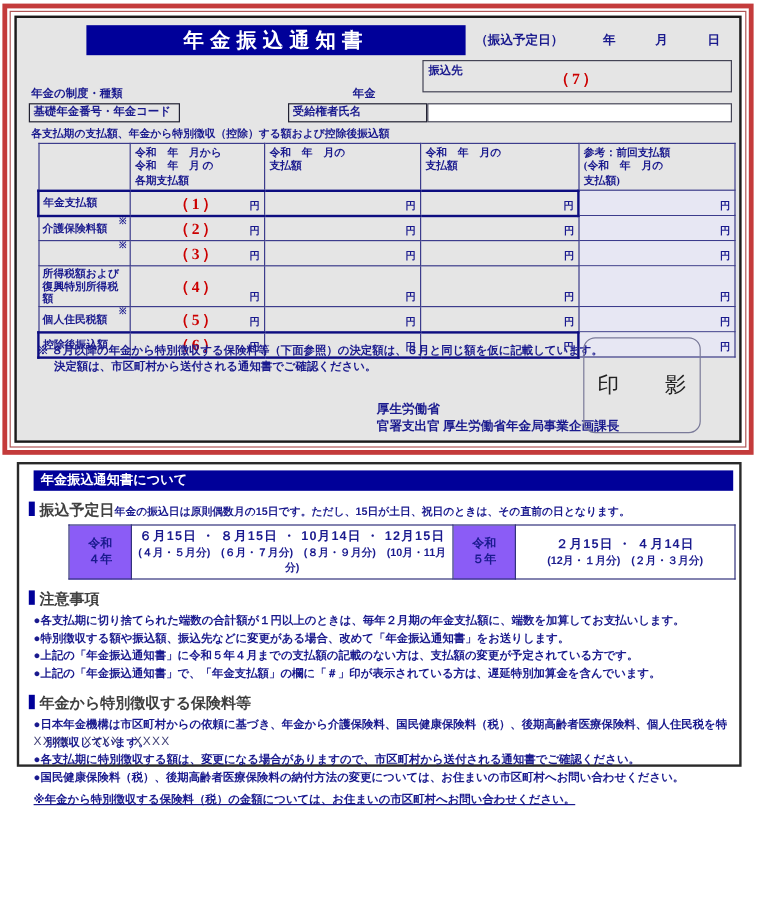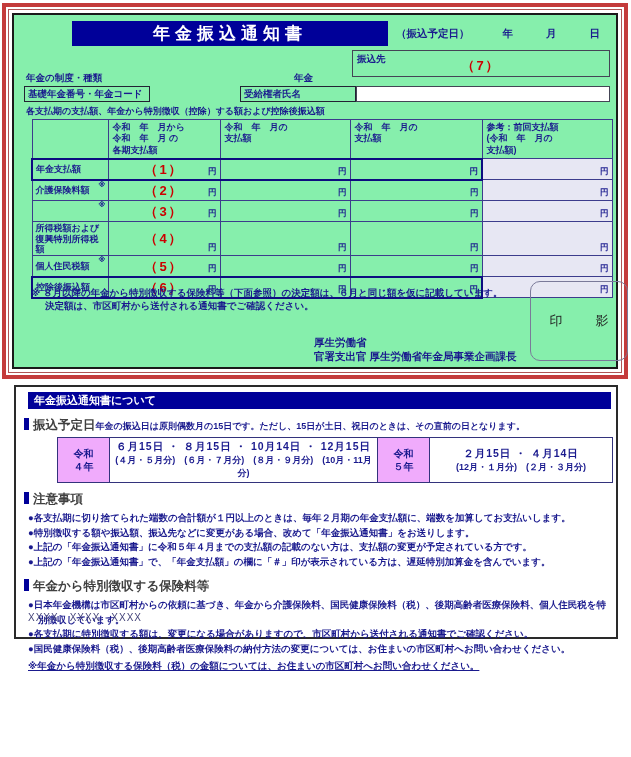--- a/index.html
+++ b/index.html
@@ -8,21 +8,21 @@
     width: 631px; height: 757px; position: relative;
     font-family: "Liberation Sans", "DejaVu Sans", sans-serif;
     color: #1a1a8e;
   }
   
   .red-outer {
     position: absolute; left: 2px; top: 3px; width: 626px; height: 376px;
     border: 4px solid #c43b3b; padding: 2px; background: #fff;
   }
   .red-inner { border: 1px solid #b05555; padding: 3px; height: 100%; }
-  .doc { border: 2px solid #1a1a1a; height: 100%; position: relative; background: #86efac; }
+  .doc { border: 2px solid #1a1a1a; height: 100%; position: relative; background: #e5e5e5; font-family: Liberation Serif, serif; }
 
   .title-bar {
     position: absolute; left: 58px; top: 6px; width: 316px; height: 25px;
     background: #000099; color: #ffffff; font-size: 17px; font-weight: bold;
     text-align: center; line-height: 25px; letter-spacing: 5px;
   }
   .planned {
     position: absolute; top: 12px; left: 382px; width: 204px;
     display: flex; justify-content: space-between;
     font-size: 10.5px; font-weight: bold; align-items: flex-end;
@@ -71,24 +71,24 @@
   td.ref { background: #e7e7f3; }
   tr.hl td { border-top: 2px solid #0d0d80; border-bottom: 2px solid #0d0d80; }
   tr.hl td:first-child { border-left: 2px solid #0d0d80; }
   tr.hl td.c4 { border-right: 2px solid #0d0d80; }
   tr.hl td.ref { border-top: 1px solid #3c3c8c; border-bottom: 1px solid #3c3c8c; }
 
   .footnote { position: absolute; left: 17px; top: 272px; width: 480px; font-size: 9.5px; font-weight: bold; line-height: 1.35; }
   .footnote .l2 { padding-left: 14px; }
   .agency { position: absolute; left: 300px; top: 320px; font-size: 10.5px; font-weight: bold; line-height: 1.35; }
   .stamp {
-    position: absolute; left: 516px; top: 266px; width: 98px; height: 80px;
+    position: absolute; left: 472px; top: 266px; width: 98px; height: 80px;
     border: 1px solid #7a7a99; border-radius: 10px;
     display: flex; align-items: center; justify-content: center;
-    font-size: 13px; color: #222; letter-spacing: 10px; text-indent: 10px;
+    font-size: 18px; color: #222; letter-spacing: 10px; text-indent: 10px;
   }
 
   
   .about {
     position: absolute; left: 14px; top: 385px; width: 604px; height: 254px;
     border: 2px solid #2a2a2a; background: #fff; padding-top: 5px;
   }
   .about-bar {
     margin-left: 12px; width: 583px; height: 17px; background: #000099;
     color: #fff; font-size: 11px; font-weight: bold; line-height: 17px; padding-left: 6px;
@@ -97,21 +97,21 @@
   .shead {
     position: relative; padding-left: 9px; font-size: 12.5px; font-weight: bold; color: #404040;
   }
   .shead::before { content:""; position: absolute; left: 0; top: 1px; width: 5px; height: 12px; background: #000099; }
   .sdesc { margin-left: 0; font-size: 9px; font-weight: bold; }
 
   table.dates {
     margin-left: 41px; width: 556px; border-collapse: collapse; text-align: center; table-layout: fixed;
   }
   table.dates td { border: 1px solid #33337c; padding: 2px 0; }
-  td.era { width: 52px; background: #f0abfc; font-size: 10px; font-weight: bold; white-space: pre-line; line-height: 1.3; }
+  td.era { width: 52px; background: #8b5cf6; font-size: 10px; font-weight: bold; white-space: pre-line; line-height: 1.3; }
   td.dt1 { width: 268px; }
   .dline { font-size: 10.5px; font-weight: bold; letter-spacing: 1px; }
   .pline { font-size: 9px; font-weight: bold; }
 
   .bullets { margin: 2px 10px 0 12px; font-size: 9.5px; font-weight: bold; line-height: 1.55; }
   .bullets div { padding-left: 10px; text-indent: -10px; }
   .warning { margin: 3px 10px 0 12px; font-size: 9.5px; font-weight: bold; text-decoration: underline; }
   .footer-code { position: absolute; left: 12px; bottom: 12px; font-size: 10px; color: #44447a; letter-spacing: 1px; }
 </style>
 </head>

